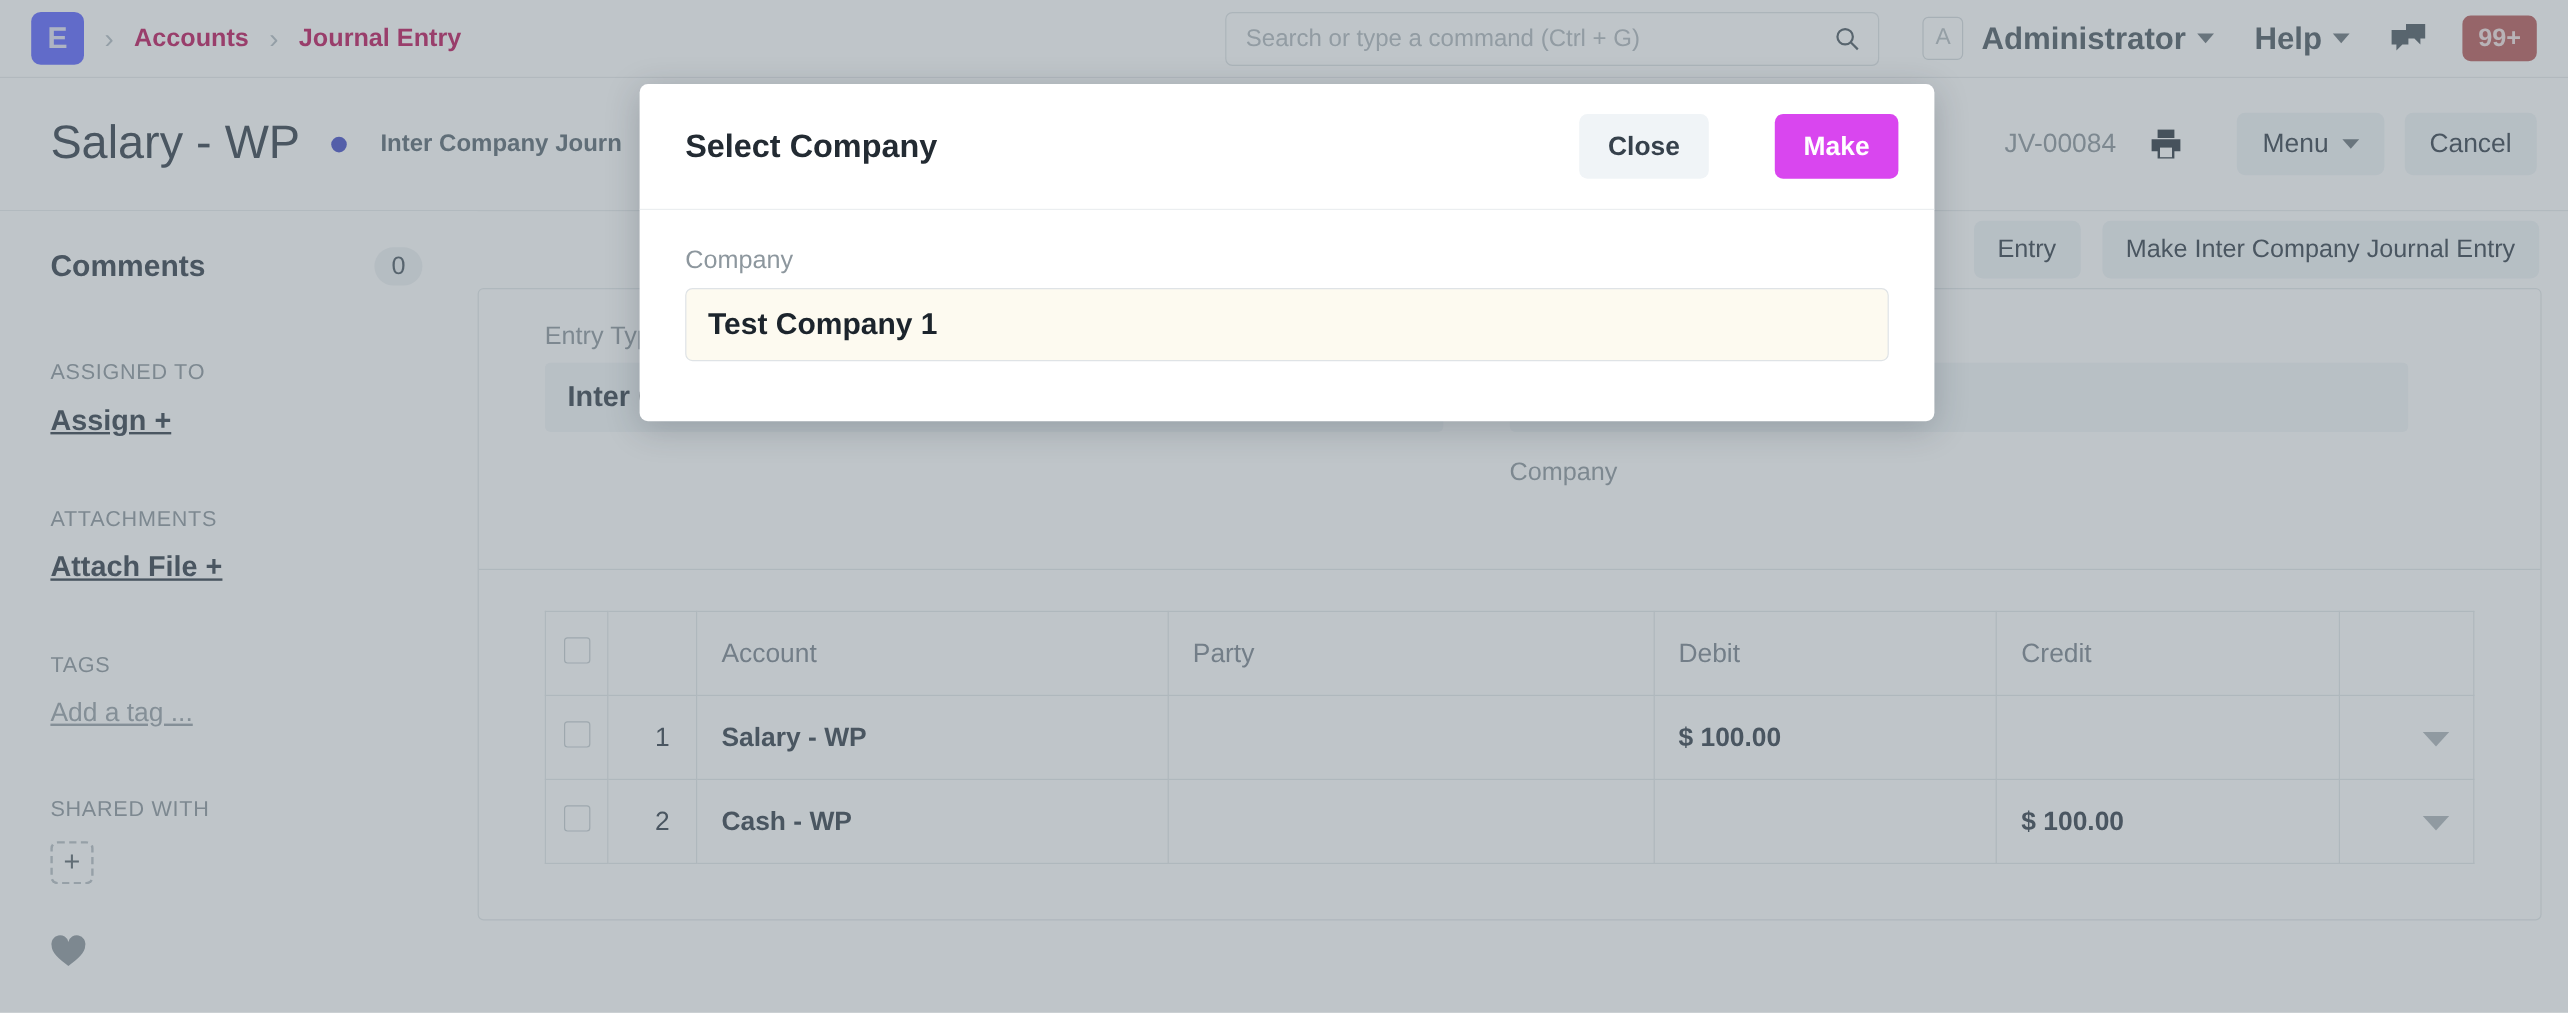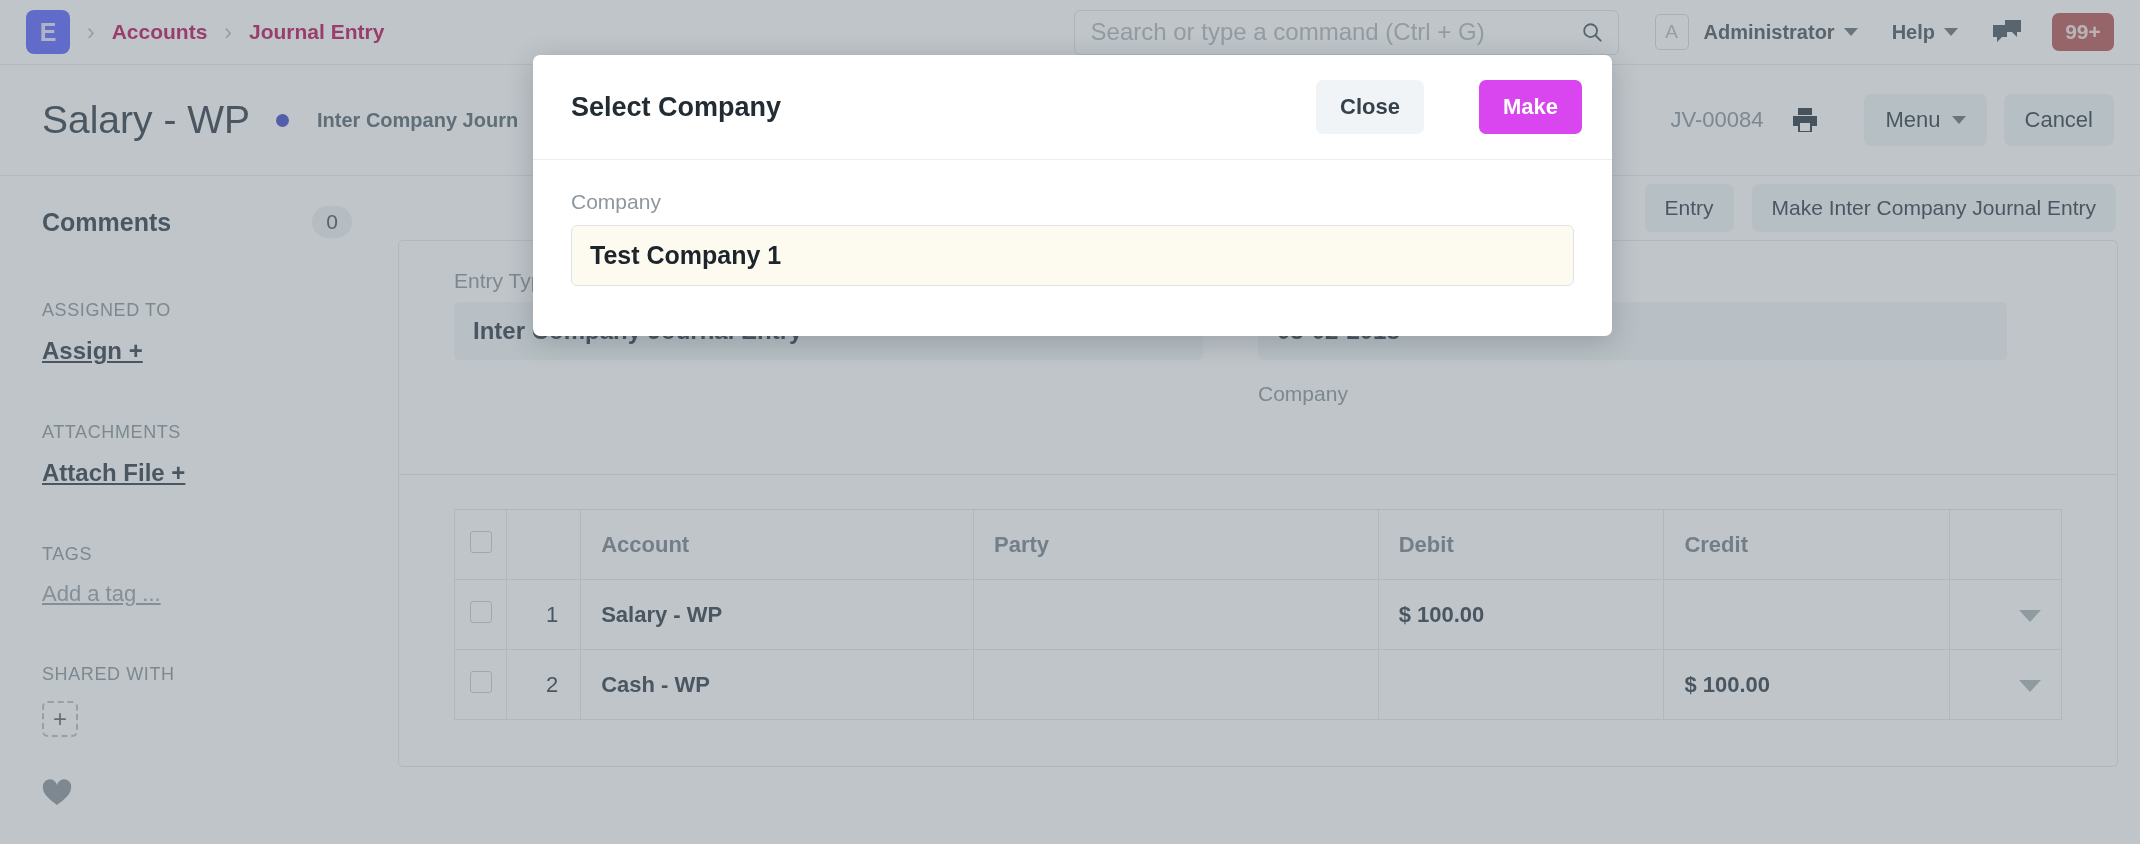--- a/index.html
+++ b/index.html
@@ -48,37 +48,37 @@
   .nav-spacer { flex: 1 1 auto; }
   .search-wrap {
     position: relative;
     width: 545px; height: 45px;
     margin-right: 36px;
   }
   .search-input {
     width: 100%; height: 100%;
     border: 1px solid #dfe3e6; border-radius: 6px;
     background: #fff;
-    font-size: 24px; color: #4d7c0f;
+    font-size: 20px; color: #4d7c0f;
     padding: 0 50px 0 16px;
     font-family: "Liberation Sans", sans-serif;
   }
   .search-input::placeholder { color: #b1b8bd; }
   .search-icon {
     position: absolute; right: 16px; top: 50%;
     transform: translateY(-50%);
     width: 22px; height: 22px;
   }
   .avatar-box {
     width: 34px; height: 36px; border: 1px solid #d6dbde; border-radius: 5px;
     display: flex; align-items: center; justify-content: center;
     color: #b6bdc2; font-size: 19px; margin-right: 15px;
   }
   .nav-item {
-    color: #4e5a63; font-size: 20px; font-weight: bold;
+    color: #4e5a63; font-size: 26px; font-weight: bold;
     display: flex; align-items: center; gap: 9px;
     margin-right: 34px; white-space: nowrap;
   }
   .caret {
     width: 0; height: 0;
     border-left: 7px solid transparent;
     border-right: 7px solid transparent;
     border-top: 8px solid #6b757c;
     display: inline-block;
   }
@@ -214,21 +214,21 @@
   }
   table.grid th, table.grid td {
     border: 1px solid #e4e8ea;
     padding: 18px 20px;
     font-size: 22px;
     color: #36414c;
     height: 70px;
     vertical-align: middle;
   }
   table.grid th {
-    font-weight: bold; color: #7c8690; text-align: left;
+    font-weight: normal; color: #7c8690; text-align: left;
     background: #fff;
   }
   .c-check { width: 44px; text-align: center !important; padding: 0 !important; }
   .c-idx   { width: 62px; text-align: right !important; color: #5d686f; padding-right: 22px !important;}
   .c-acct  { width: 330px; font-weight: bold; }
   .c-party { width: 340px; }
   .c-debit, .c-credit { width: 240px; text-align: left; font-weight: bold; }
   .c-end   { width: 94px; text-align: right !important; }
   .cbox {
     width: 22px; height: 22px;
@@ -238,21 +238,21 @@
   .tri-down {
     width: 0; height: 0; display: inline-block;
     border-left: 11px solid transparent;
     border-right: 11px solid transparent;
     border-top: 12px solid #aeb6bb;
   }
 
   
   .modal {
     position: absolute;
-    left: 533px; top: 55px;
+    left: 533px; top: 70px;
     width: 1079px;
     background: #ffffff;
     border-radius: 7px;
     box-shadow: 0 6px 28px rgba(28,38,48,0.22);
     z-index: 100;
     overflow: hidden;
   }
   .modal-head {
     display: flex; align-items: center;
     padding: 25px 30px 25px 38px;

